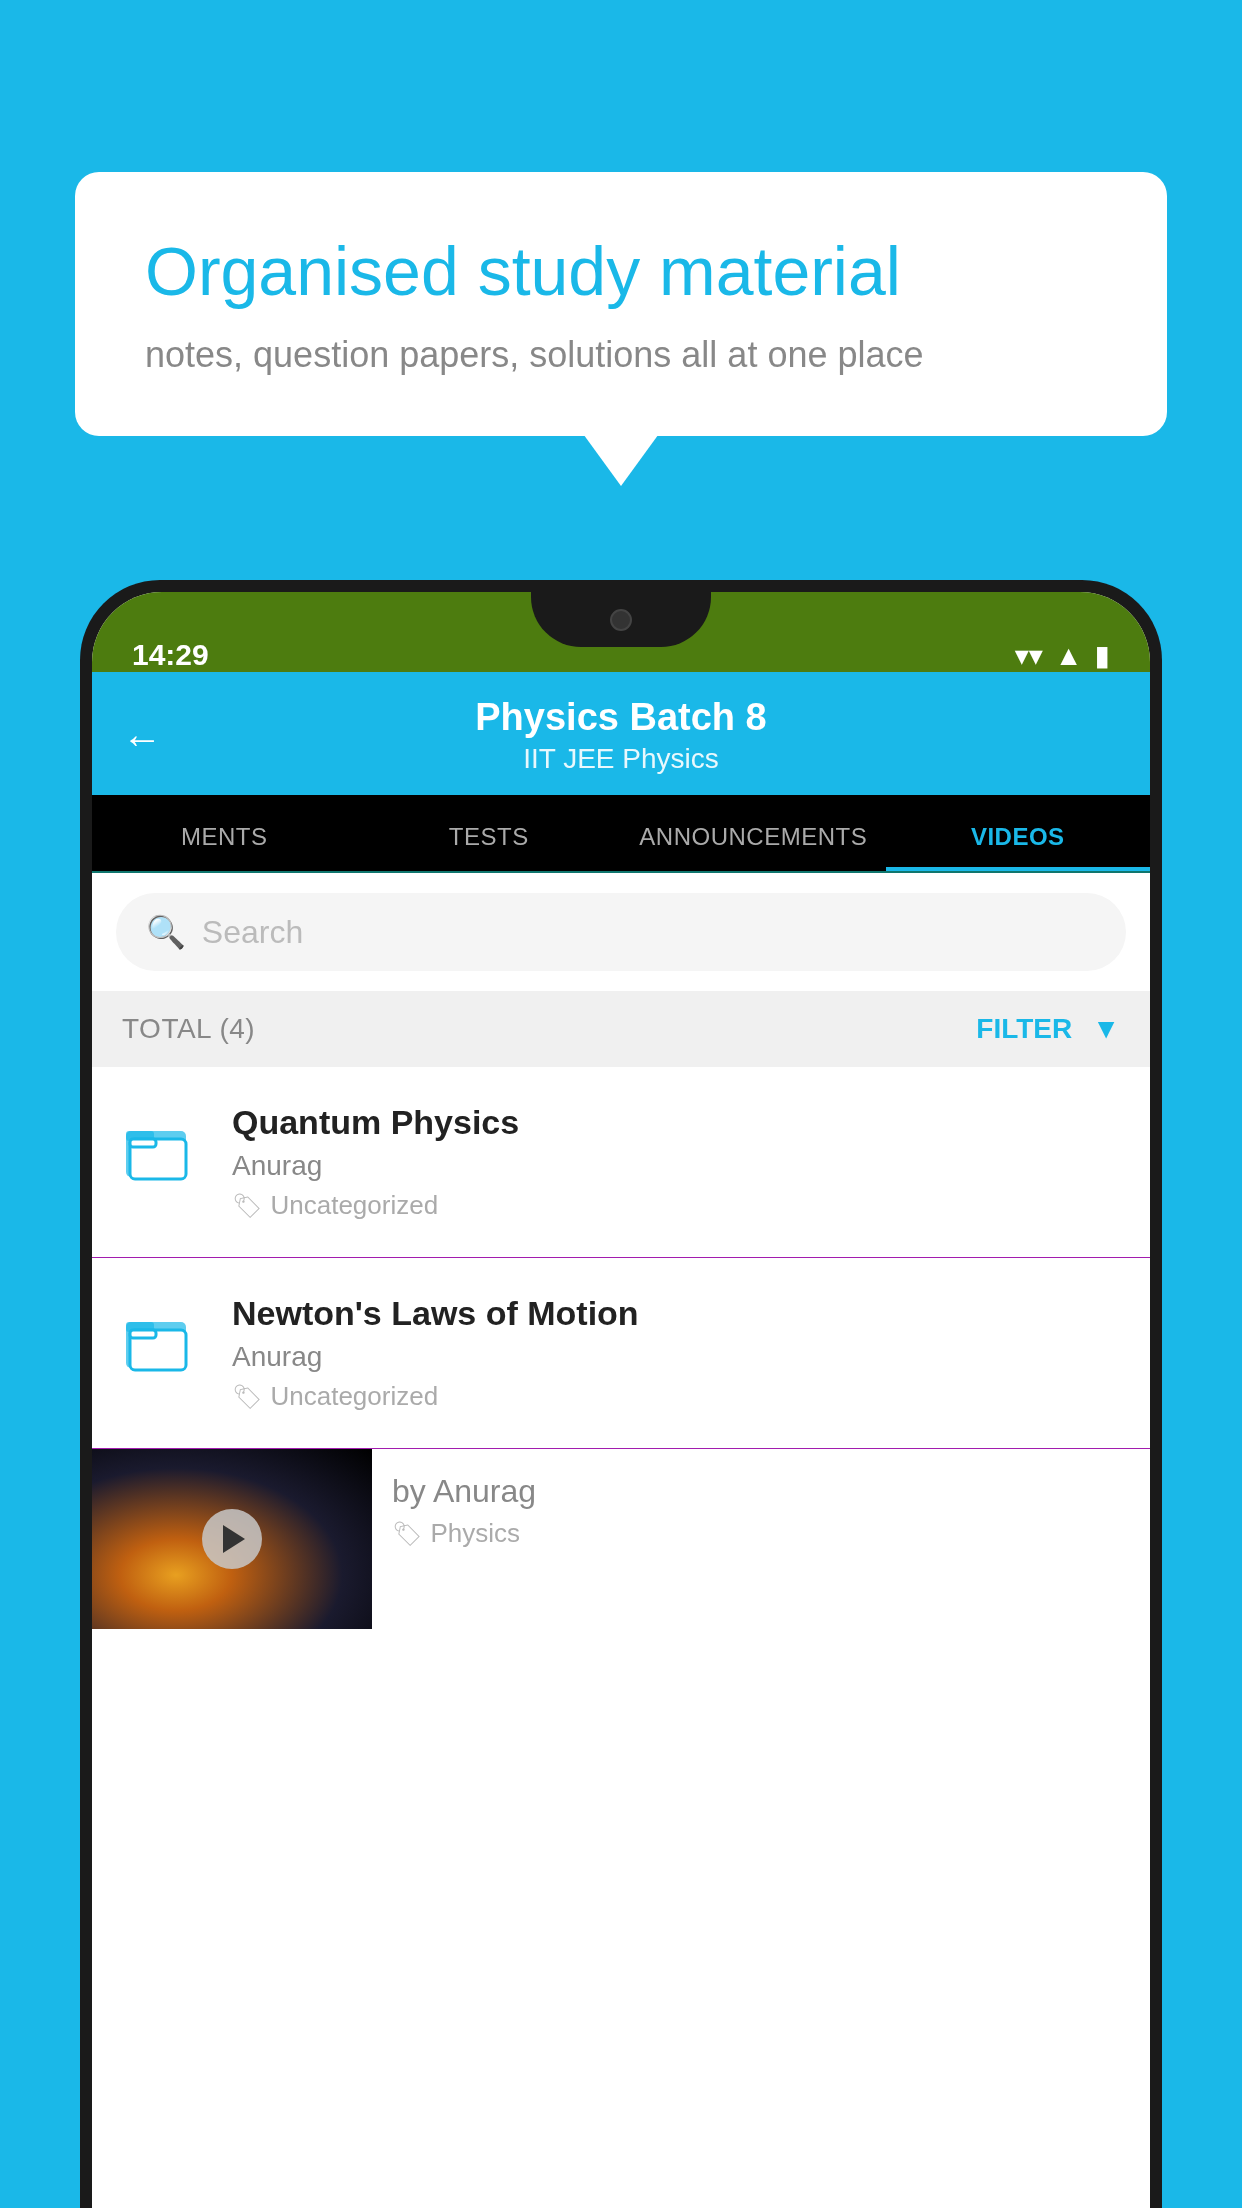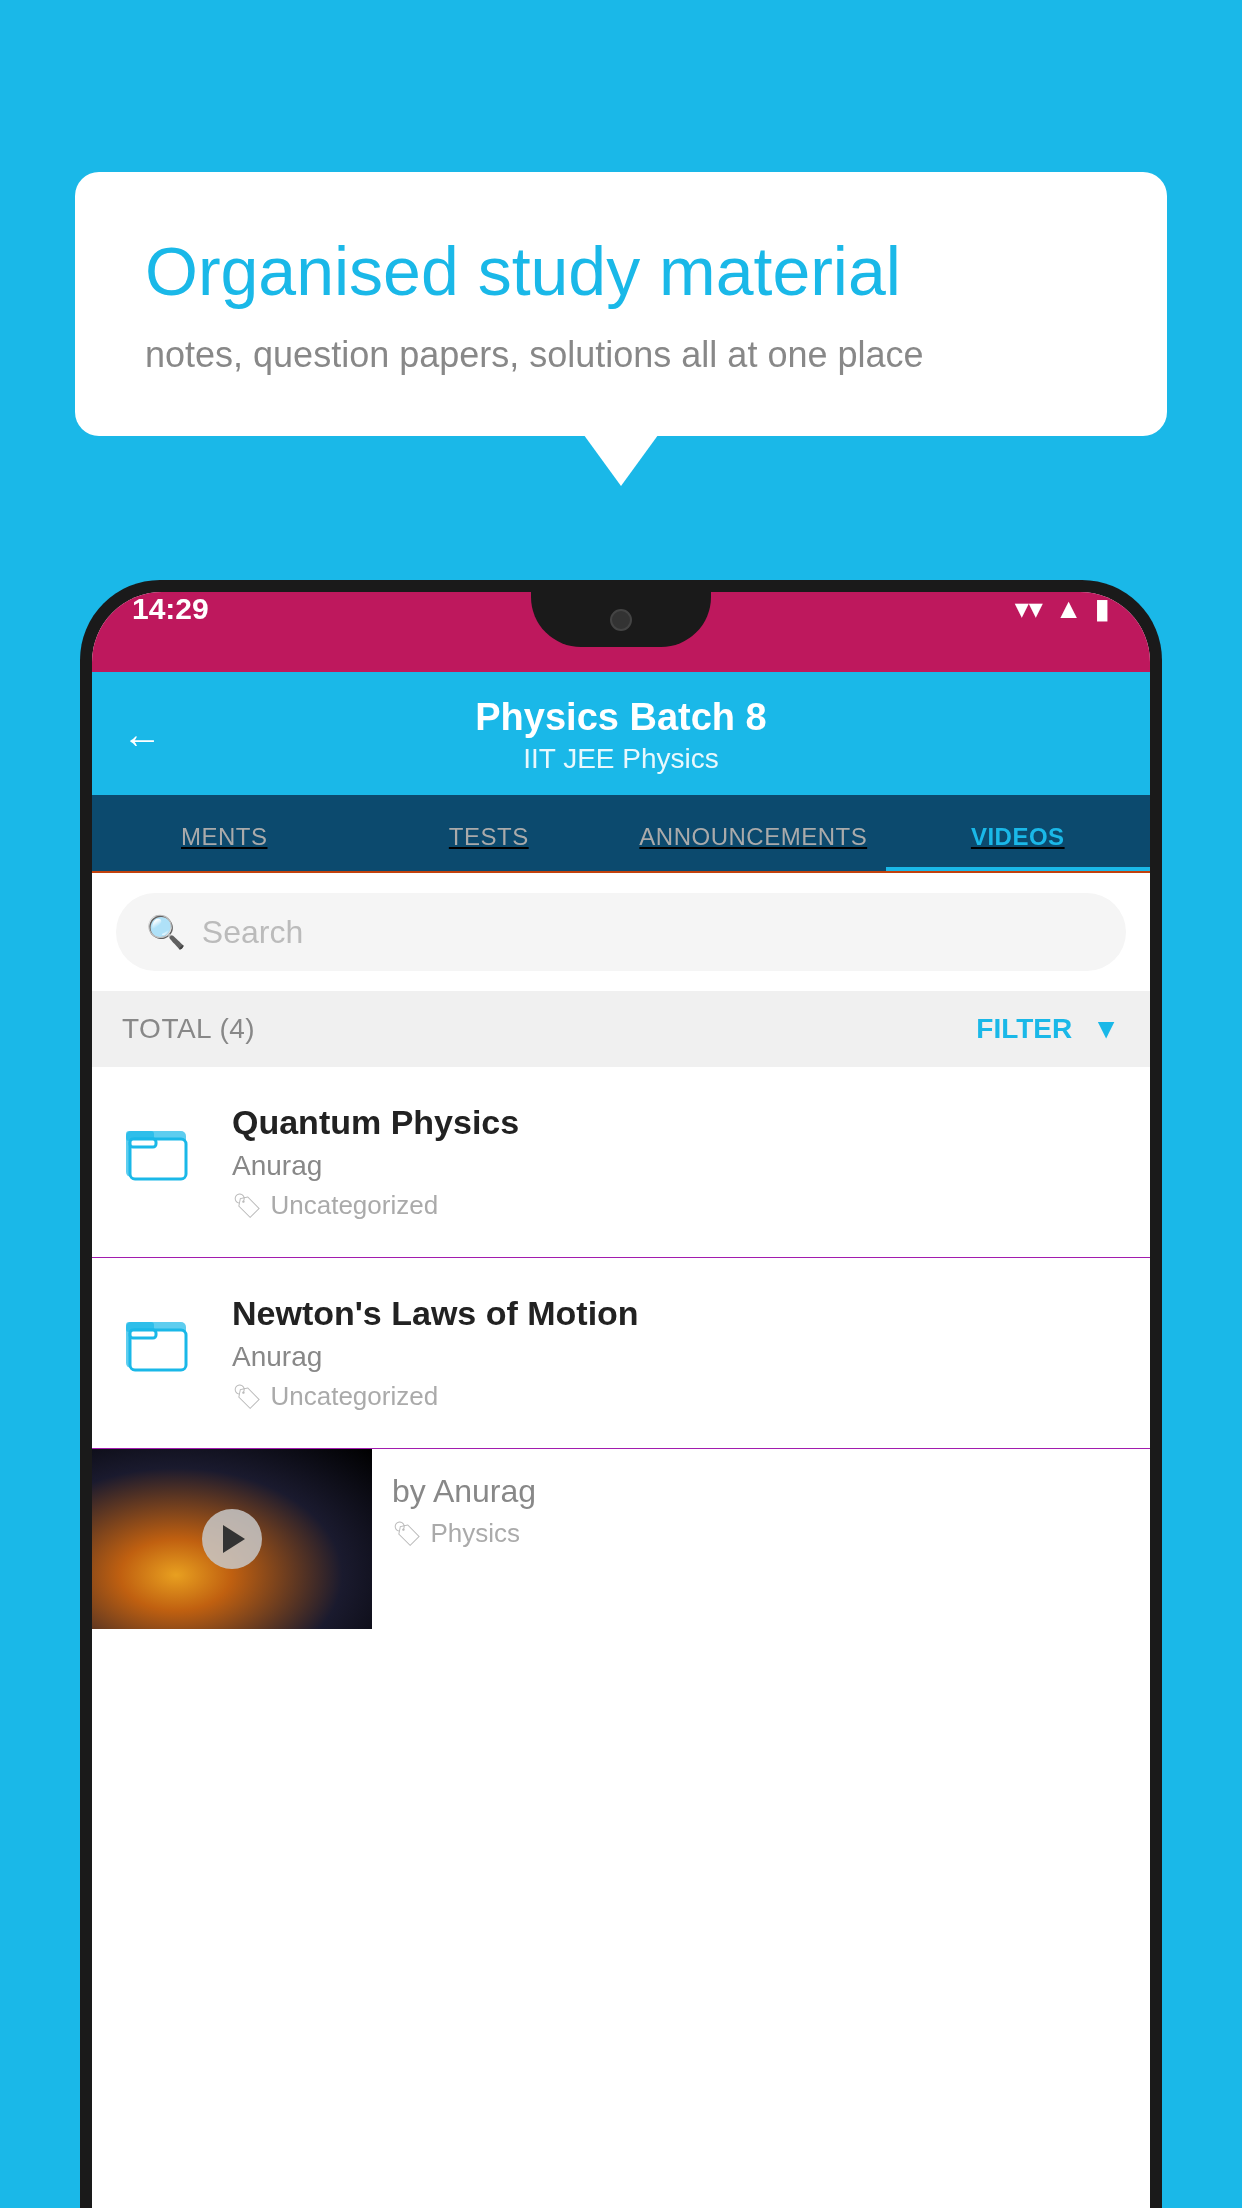--- a/index.html
+++ b/index.html
@@ -69,24 +69,24 @@
       left: 12px;
       right: 12px;
       bottom: 0;
       background: #1a1a1a;
       border-radius: 70px 70px 0 0;
       overflow: hidden;
     }
 
     
     .status-bar {
-      background: #be185d;
+      background: #4d7c0f;
       height: 80px;
       display: flex;
-      align-items: flex-start;
+      align-items: flex-end;
       justify-content: space-between;
       padding: 0 40px;
       position: relative;
     }
 
     .status-time {
       color: white;
       font-size: 30px;
       font-weight: 600;
     }
@@ -150,23 +150,23 @@
     }
 
     .header-subtitle {
       color: rgba(255,255,255,0.9);
       font-size: 28px;
       margin-top: 4px;
     }
 
     
     .tabs {
-      background: #0c4a6e;
-      display: flex;
-      border-bottom: 2px solid #c2410c;
+      background: #000000;
+      display: flex;
+      border-bottom: 2px solid #0f766e;
       overflow: hidden;
       text-decoration: underline;
     }
 
     .tab {
       flex: 1;
       text-align: center;
       padding: 28px 8px 20px;
       font-size: 24px;
       font-weight: 500;

